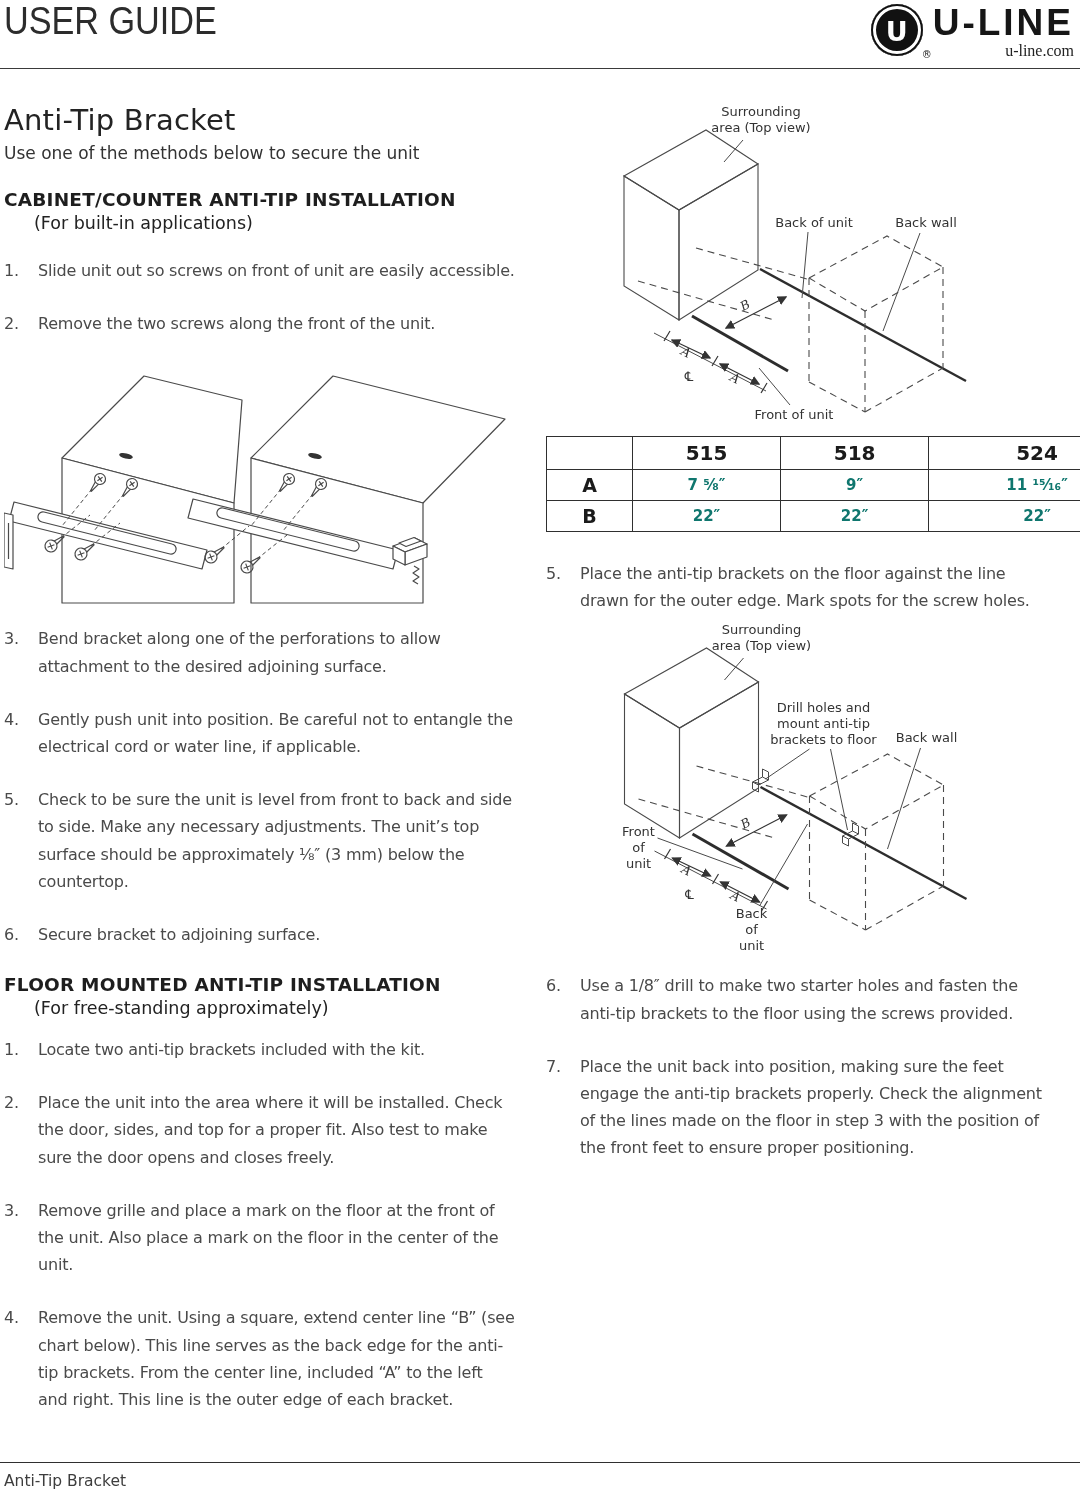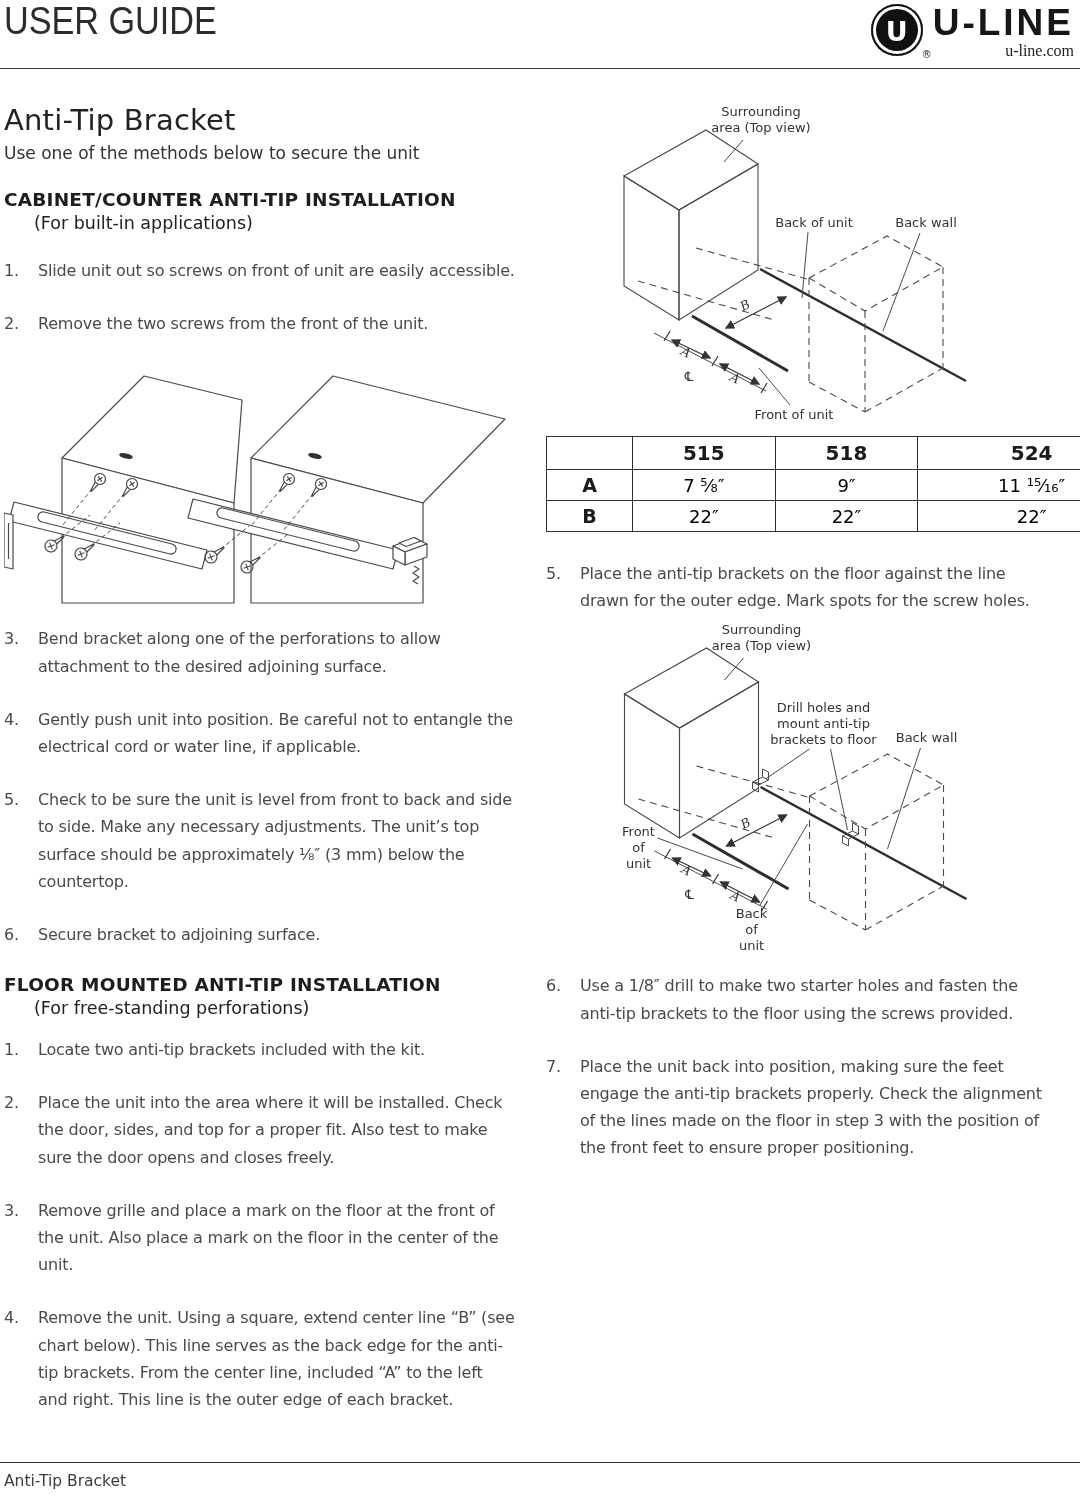--- a/index.html
+++ b/index.html
@@ -51,21 +51,21 @@
   .step .num { flex:0 0 34px; }
   .step .txt { flex:1; }
 
   .figure { display:block; margin:4px 0 2px; }
 
   
   table.spec { border-collapse:collapse; width:600px; margin:4px 0 0; }
   table.spec td, table.spec th { border:1.6px solid #2f2f2f; text-align:center; padding:4px 0; height:30px; }
   table.spec th.model { font-size:20px; font-weight:700; color:#1b1b1b; }
   table.spec td.rowlabel { font-size:19px; font-weight:700; color:#1b1b1b; width:86px; }
-  table.spec td.val { font-size:18px; color:#000000; }
+  table.spec td.val { font-size:15px; color:#0f766e;font-weight:bold; }
   table.spec th.corner { width:86px; }
 
   .right-steps .step5 { margin-top:28px; margin-bottom:4px; }
   .right-steps .step6 { margin-top:8px; }
 
   
   .footer-rule { position:absolute; left:0; right:0; top:1462px; border-top:1.5px solid #2f2f2f; }
   .footer-label { position:absolute; left:4px; top:1472px; font-size:15.5px; color:#3d3d3d; }
 
   
@@ -100,21 +100,21 @@
     <div class="sec-heading">CABINET/COUNTER ANTI-TIP INSTALLATION</div>
     <div class="sec-subheading">(For built-in applications)</div>
 
     <div class="steps">
       <div class="step">
         <span class="num">1.</span>
         <span class="txt">Slide unit out so screws on front of unit are easily accessible.</span>
       </div>
       <div class="step">
         <span class="num">2.</span>
-        <span class="txt">Remove the two screws from the front of the unit.</span>
+        <span class="txt">Remove the two screws along the front of the unit.</span>
       </div>
 
       <svg class="figure" width="506" height="244" viewBox="0 0 506 244">
 
         <g stroke="#4a4a4a" stroke-width="1.2" fill="#fff" stroke-linejoin="round">
           <polygon points="58,95 140,13 238,37 230,140"></polygon>
           <polygon points="58,95 230,140 230,240 58,240"></polygon>
           <ellipse cx="122" cy="93" rx="7" ry="2.6" transform="rotate(13 122 93)" fill="#333" stroke="none"></ellipse>
 
           <path d="M10,139 L203,187 L198,206 L5,158 Z" fill="#fff"></path>
@@ -214,21 +214,21 @@
         <span class="num">5.</span>
         <span class="txt">Check to be sure the unit is level from front to back and side to side. Make any necessary adjustments. The unit’s top surface should be approximately ⅛″ (3 mm) below the countertop.</span>
       </div>
       <div class="step">
         <span class="num">6.</span>
         <span class="txt">Secure bracket to adjoining surface.</span>
       </div>
     </div>
 
     <div class="sec-heading" style="margin-top:24px">FLOOR MOUNTED ANTI-TIP INSTALLATION</div>
-    <div class="sec-subheading">(For free-standing perforations)</div>
+    <div class="sec-subheading">(For free-standing approximately)</div>
 
     <div class="steps" style="margin-top:18px">
       <div class="step">
         <span class="num">1.</span>
         <span class="txt">Locate two anti-tip brackets included with the kit.</span>
       </div>
       <div class="step">
         <span class="num">2.</span>
         <span class="txt">Place the unit into the area where it will be installed. Check the door, sides, and top for a proper fit. Also test to make sure the door opens and closes freely.</span>
       </div>

